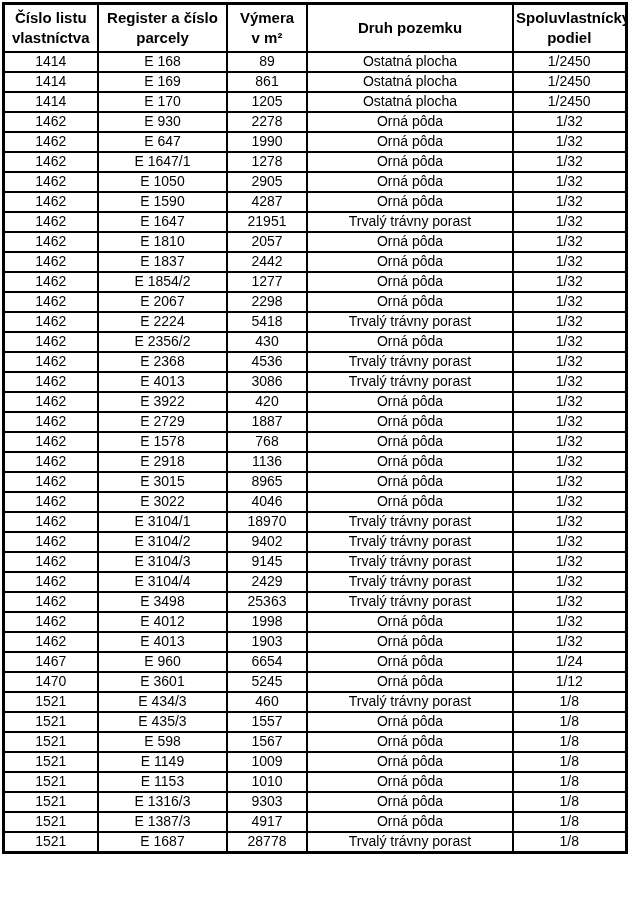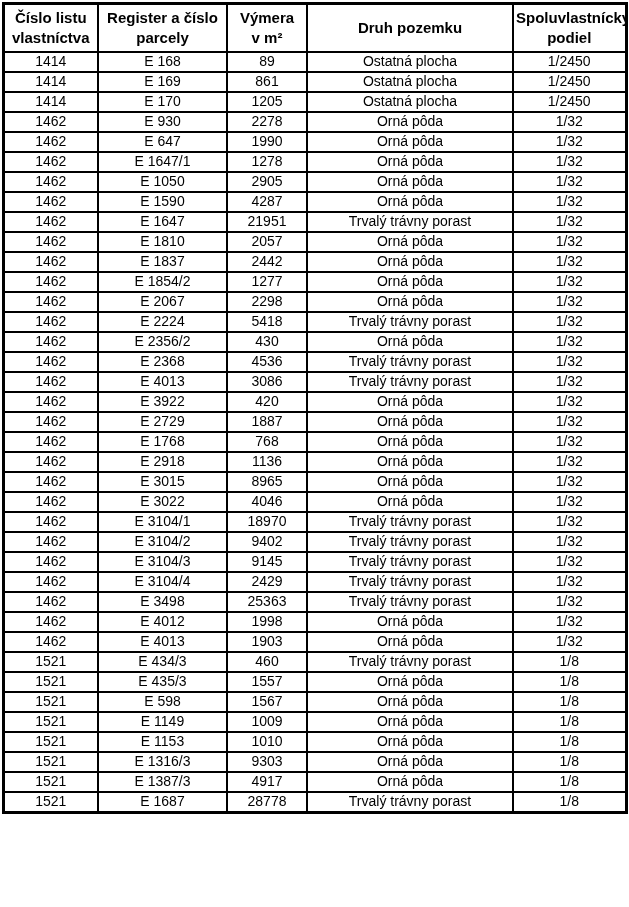--- a/index.html
+++ b/index.html
@@ -198,21 +198,21 @@
       </tr>
       <tr>
         <td>1462</td>
         <td>E 2729</td>
         <td>1887</td>
         <td>Orná pôda</td>
         <td>1/32</td>
       </tr>
       <tr>
         <td>1462</td>
-        <td>E 1768</td>
+        <td>E 1578</td>
         <td>768</td>
         <td>Orná pôda</td>
         <td>1/32</td>
       </tr>
       <tr>
         <td>1462</td>
         <td>E 2918</td>
         <td>1136</td>
         <td>Orná pôda</td>
         <td>1/32</td>
@@ -272,20 +272,34 @@
         <td>1998</td>
         <td>Orná pôda</td>
         <td>1/32</td>
       </tr>
       <tr>
         <td>1462</td>
         <td>E 4013</td>
         <td>1903</td>
         <td>Orná pôda</td>
         <td>1/32</td>
+      </tr>
+      <tr>
+        <td>1467</td>
+        <td>E 960</td>
+        <td>6654</td>
+        <td>Orná pôda</td>
+        <td>1/24</td>
+      </tr>
+      <tr>
+        <td>1470</td>
+        <td>E 3601</td>
+        <td>5245</td>
+        <td>Orná pôda</td>
+        <td>1/12</td>
       </tr>
       <tr>
         <td>1521</td>
         <td>E 434/3</td>
         <td>460</td>
         <td>Trvalý trávny porast</td>
         <td>1/8</td>
       </tr>
       <tr>
         <td>1521</td>

